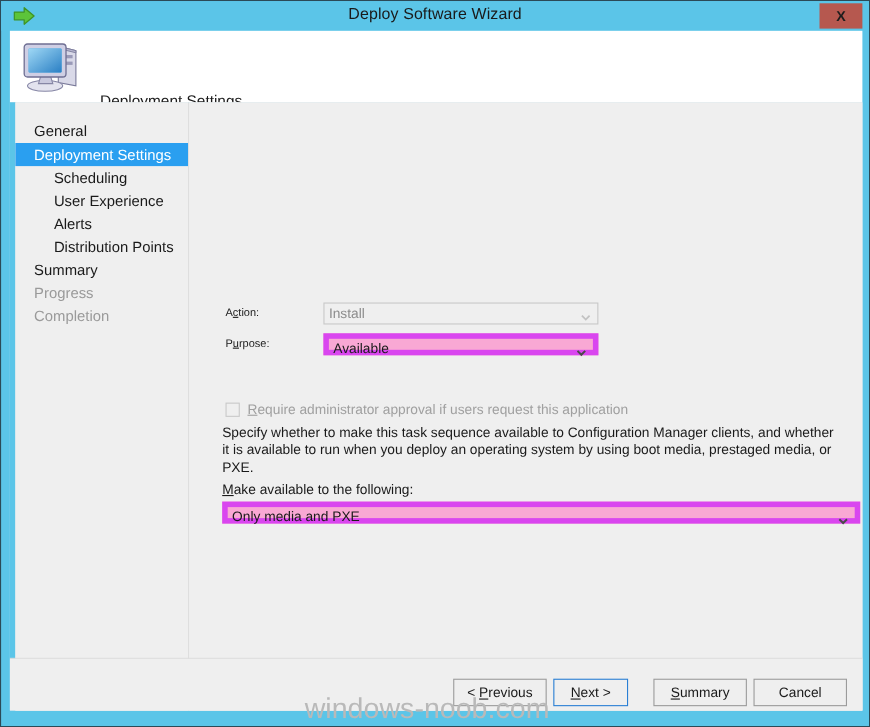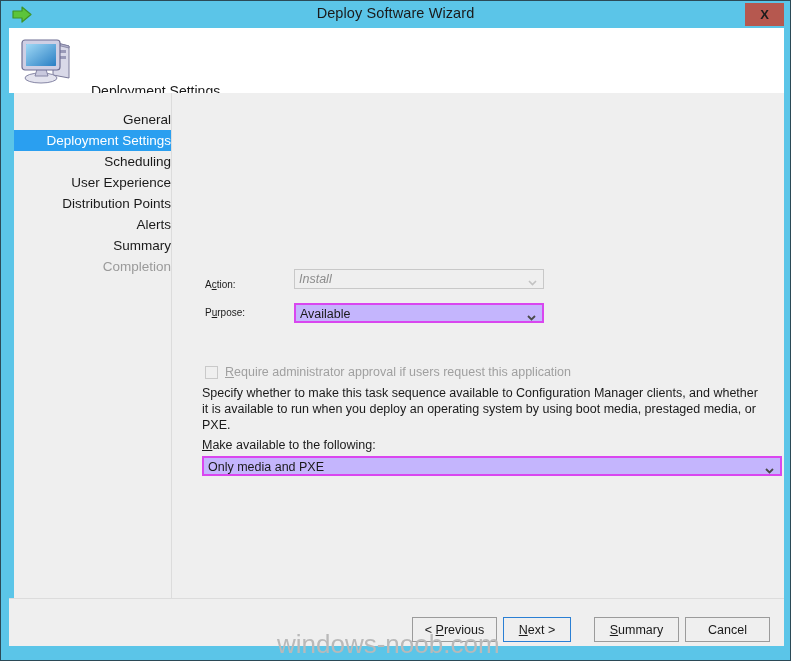--- a/index.html
+++ b/index.html
@@ -103,21 +103,20 @@
     background: #5bc5e8;
   }
 
   
   #sidebar {
     position: absolute;
     left: 5px; top: 0;
     width: 157px;
     height: 553px;
     background: #efefef;
-    text-align: right;
   }
   #sidebar-divider {
     position: absolute;
     left: 162px; top: 0;
     width: 1px;
     height: 553px;
     background: #dcdcdc;
   }
   .nav-item {
     position: relative;
@@ -165,42 +164,42 @@
     font-size: 10px;
     color: #1a1a1a;
     white-space: nowrap;
   }
   #label-action  { left: 33px; top: 186px; }
   #label-purpose { left: 33px; top: 214px; }
 
   .combo {
     position: absolute;
     box-sizing: border-box;
-    background: #c4b5fd;
-    border: 2px solid #d946ef;
+    background: #f9a8d4;
+    border: 5px solid #d946ef;
     font-family: "Liberation Sans", sans-serif;
     font-size: 12.5px;
     color: #1a1a1a;
     height: 20px;
     line-height: 18px;
     padding-left: 4px;
   }
   .combo.disabled {
     background: #efefef;
     border: 1px solid #c8c8c8;
     color: #8c8c8c;
   }
   .combo .chev {
     position: absolute;
     right: 6px;
     top: 4px;
     width: 9px;
     height: 9px;
   }
-  #combo-action  { left: 122px; top: 176px; width: 250px; font-style: italic; }
+  #combo-action  { left: 122px; top: 182px; width: 250px; }
   #combo-purpose { left: 122px; top: 210px; width: 250px; }
   #combo-makeavail { left: 30px; top: 363px; width: 580px; }
 
   
   #approval-row {
     position: absolute;
     left: 33px; top: 272px;
     height: 16px;
   }
   #approval-box {
@@ -326,23 +325,24 @@
   <div id="body-area">
 
     <div id="left-accent"></div>
 
     <div id="sidebar">
       <div id="nav-list">
           <div class="nav-item"><span>General</span></div>
           <div class="nav-item selected"><span>Deployment Settings</span></div>
           <div class="nav-item indent"><span>Scheduling</span></div>
           <div class="nav-item indent"><span>User Experience</span></div>
+          <div class="nav-item indent"><span>Alerts</span></div>
           <div class="nav-item indent"><span>Distribution Points</span></div>
-          <div class="nav-item indent"><span>Alerts</span></div>
           <div class="nav-item"><span>Summary</span></div>
+          <div class="nav-item disabled"><span>Progress</span></div>
           <div class="nav-item disabled"><span>Completion</span></div>
         </div>
     </div>
     <div id="sidebar-divider"></div>
 
     <div id="content">
 
 
       <div class="field-label" id="label-action"><span>A</span><span class="ul">c</span><span>tion:</span></div>
       <div class="combo disabled" id="combo-action">

